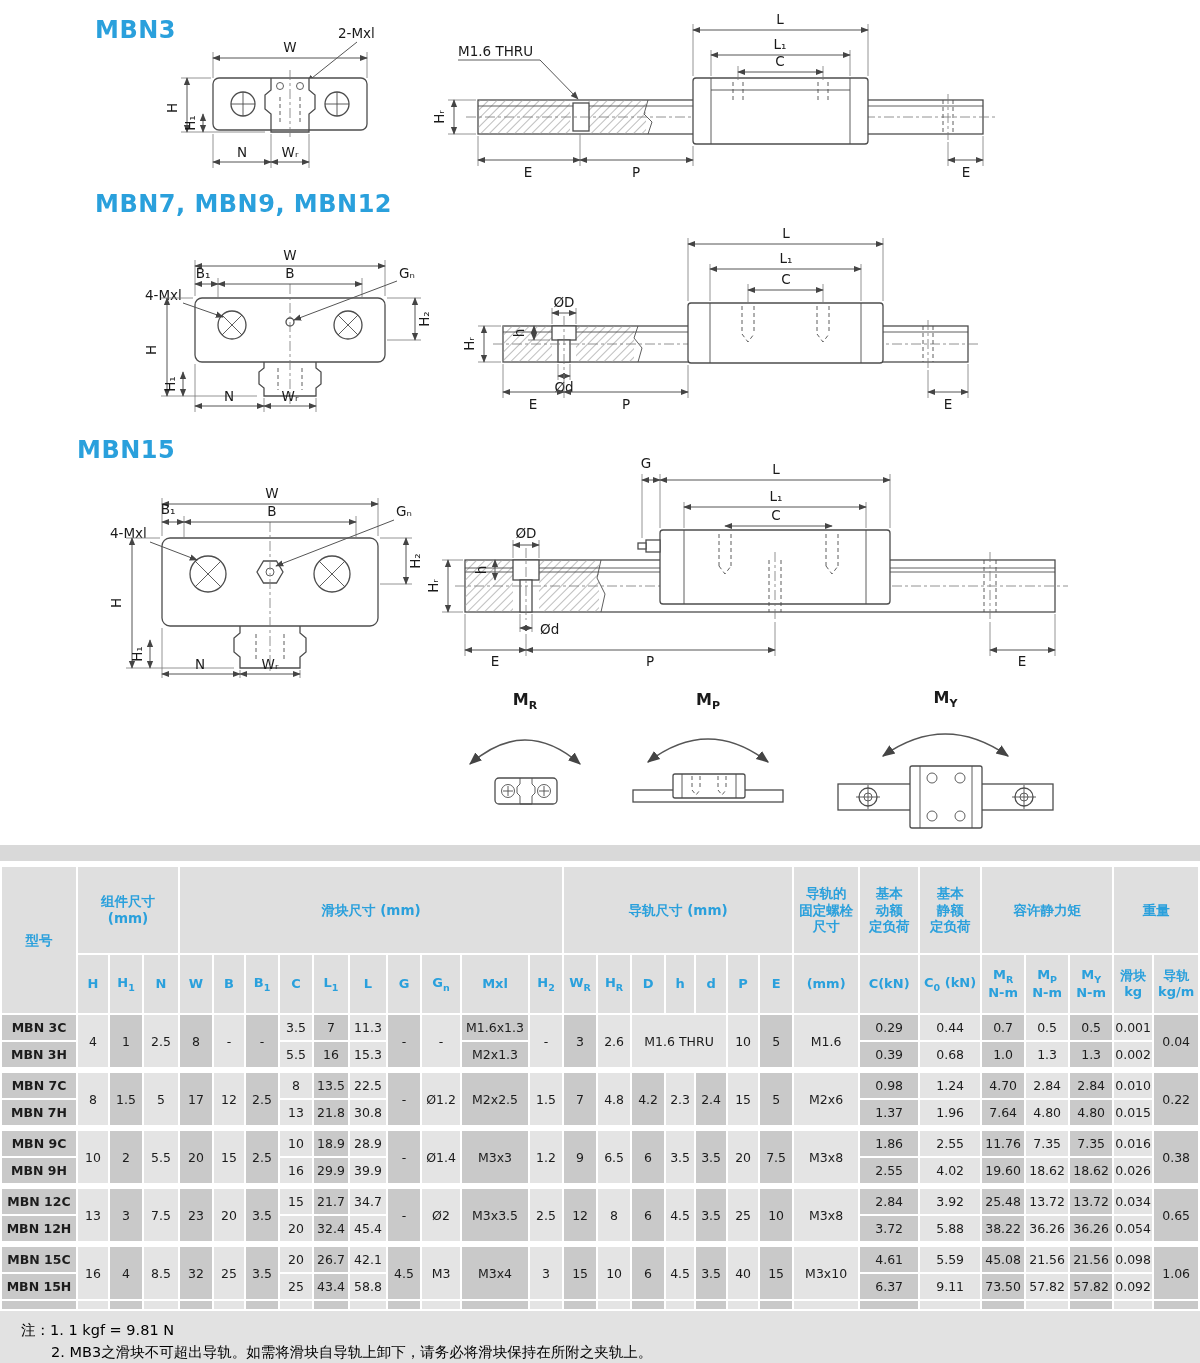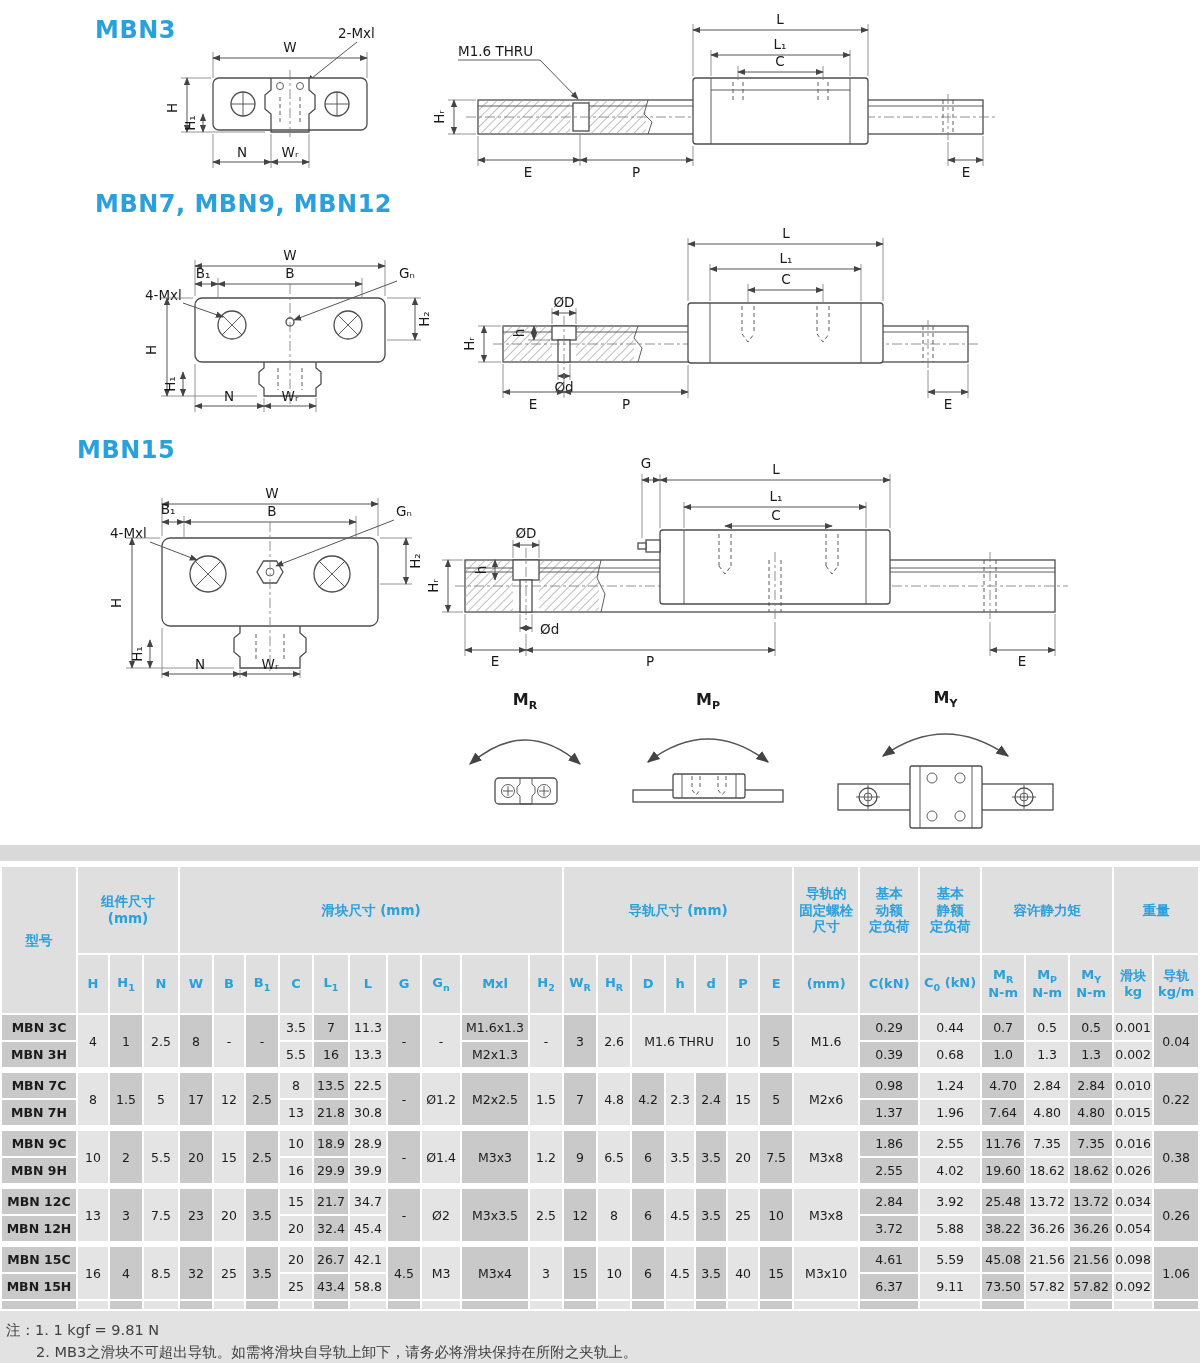--- a/index.html
+++ b/index.html
@@ -31,21 +31,21 @@
   table.spec th,table.spec td{padding:0 1px;text-align:center;vertical-align:middle;overflow:hidden;}
   table.spec th{background:#dfdfdf;color:#2aa0dc;font-weight:bold;font-size:13.5px;line-height:1.25;white-space:pre-line;}
   tr.h1 th{height:86px;}
   tr.h2 th{height:58px;font-size:13px;}
   table.spec td{font-size:12.5px;color:#1c1c1c;height:25px;}
   td.dk{background:#c9c9c9;}
   td.lt{background:#e4e4e4;}
   td.model{text-align:left;padding-left:7px;font-weight:bold;font-size:12.5px;}
   tr.sp td{height:2px;background:#fff;padding:0;}
   tr.edge td{height:8px;padding:0;}
-  .notes{padding:8px 6px 0 6px;font-size:14.5px;color:#404040;line-height:1.55;}
+  .notes{padding:8px 6px 0 21px;font-size:14.5px;color:#000000;line-height:1.55;}
   .notes .n2{padding-left:30px;}
   sub{font-size:9.5px;}
 </style>
 </head>
 <body>
 
 <svg width="0" height="0" style="position:absolute" aria-hidden="true">
   <defs>
     <marker id="ar" viewBox="0 0 10 10" refX="9" refY="5" markerWidth="8" markerHeight="8" orient="auto-start-reverse">
       <path d="M0,1 L10,5 L0,9 z" fill="#444"></path>
@@ -556,21 +556,21 @@
       <td class="dk">0.7</td>
       <td class="lt">0.5</td>
       <td class="dk">0.5</td>
       <td class="lt">0.001</td>
       <td class="dk" rowspan="2">0.04</td>
     </tr>
     <tr>
       <td class="dk model">MBN 3H</td>
       <td class="lt">5.5</td>
       <td class="dk">16</td>
-      <td class="lt">13.3</td>
+      <td class="lt">15.3</td>
       <td class="dk">M2x1.3</td>
       <td class="dk">0.39</td>
       <td class="lt">0.68</td>
       <td class="dk">1.0</td>
       <td class="lt">1.3</td>
       <td class="dk">1.3</td>
       <td class="lt">0.002</td>
     </tr>
     <tr class="sp">
           <td colspan="29"></td>
@@ -692,21 +692,21 @@
       <td class="dk" rowspan="2">3.5</td>
       <td class="lt" rowspan="2">25</td>
       <td class="dk" rowspan="2">10</td>
       <td class="lt" rowspan="2">M3x8</td>
       <td class="dk">2.84</td>
       <td class="lt">3.92</td>
       <td class="dk">25.48</td>
       <td class="lt">13.72</td>
       <td class="dk">13.72</td>
       <td class="lt">0.034</td>
-      <td class="dk" rowspan="2">0.26</td>
+      <td class="dk" rowspan="2">0.65</td>
     </tr>
     <tr>
       <td class="dk model">MBN 12H</td>
       <td class="lt">20</td>
       <td class="dk">32.4</td>
       <td class="lt">45.4</td>
       <td class="dk">3.72</td>
       <td class="lt">5.88</td>
       <td class="dk">38.22</td>
       <td class="lt">36.26</td>

